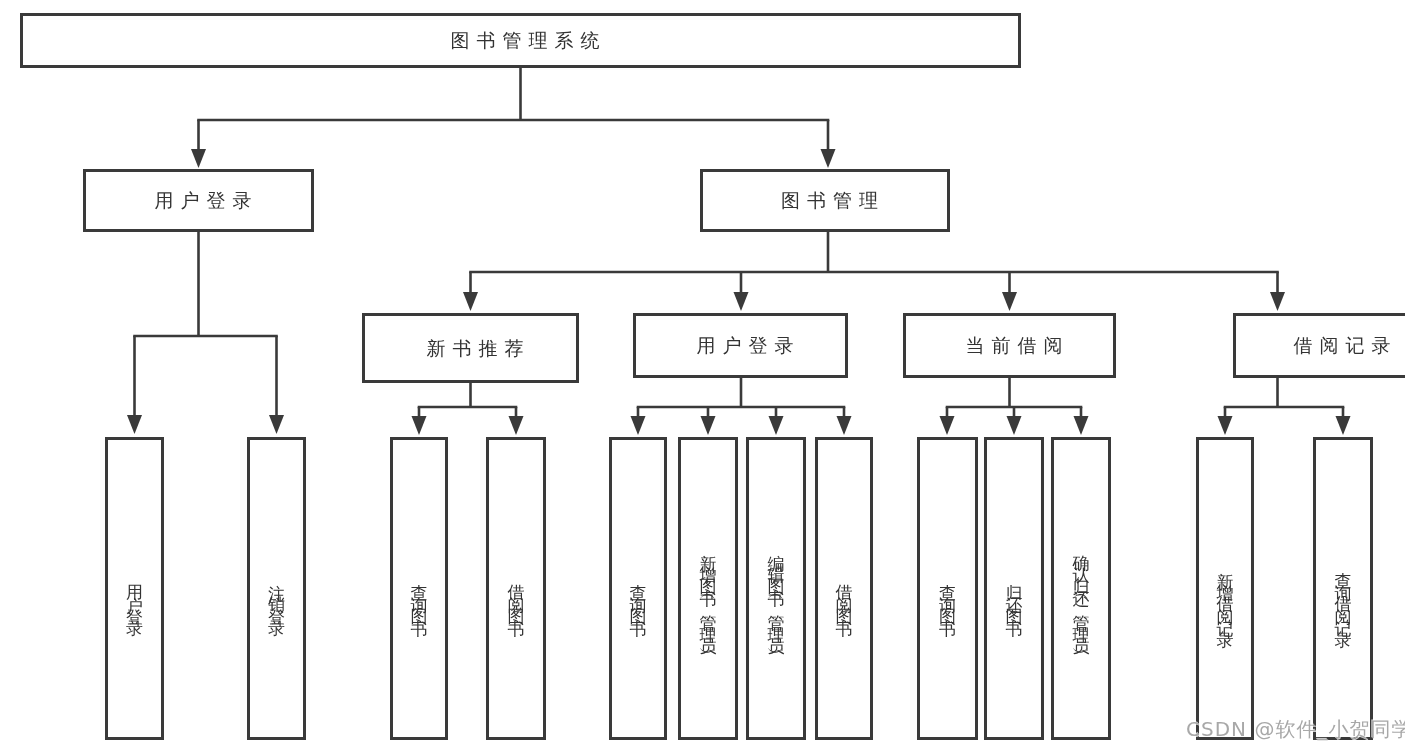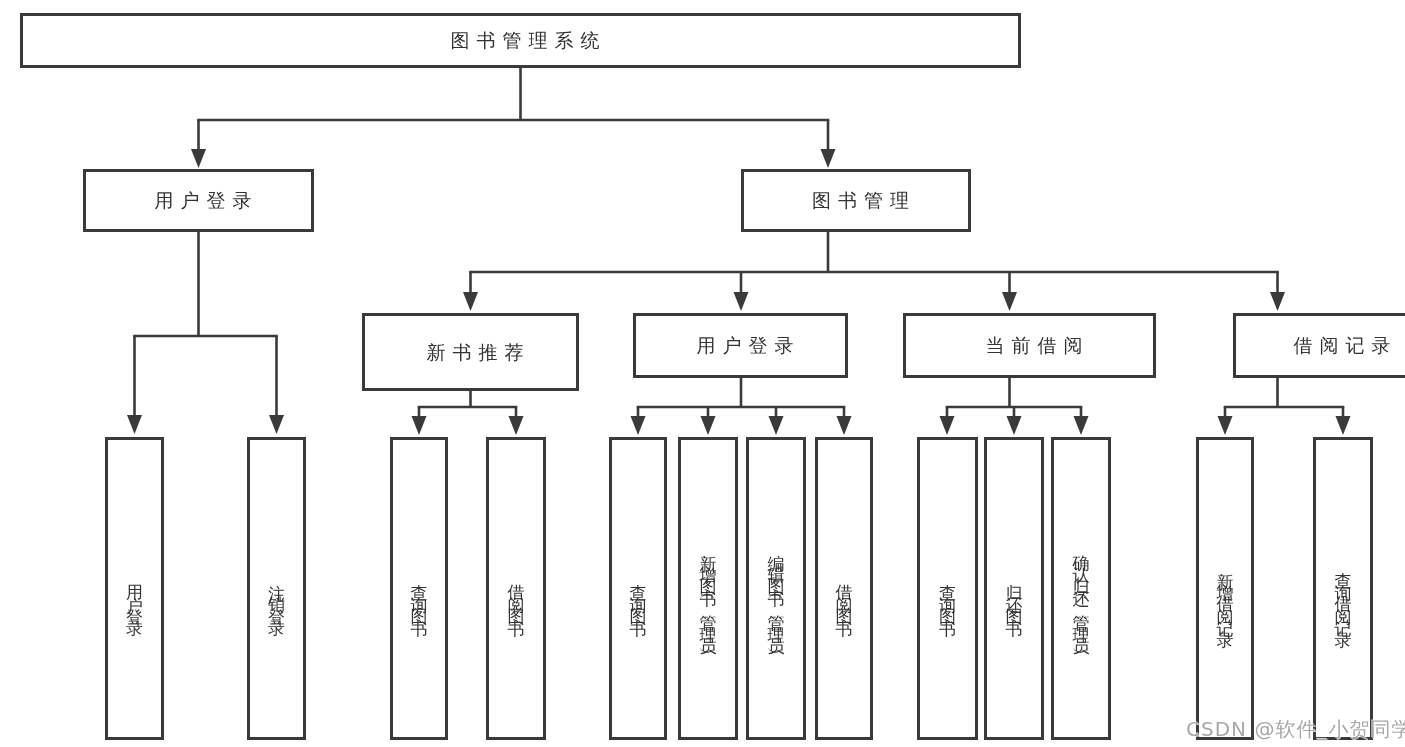--- a/index.html
+++ b/index.html
@@ -120,25 +120,25 @@
       <polygon points="1073.5,416 1088.5,416 1081,435"></polygon>
       <line x1="1225" y1="407" x2="1225" y2="420"></line>
       <polygon points="1217.5,416 1232.5,416 1225,435"></polygon>
       <line x1="1343" y1="407" x2="1343" y2="420"></line>
       <polygon points="1335.5,416 1350.5,416 1343,435"></polygon>
     </svg>
 
   <div class="node h" style="left:20px;top:13px;width:1001px;height:55px">图书管理系统</div>
 
   <div class="node h" style="left:83px;top:169px;width:231px;height:63px">用户登录</div>
-  <div class="node h" style="left:741px;top:169px;width:230px;height:63px">图书管理</div>
+  <div class="node h" style="left:700px;top:169px;width:250px;height:63px">图书管理</div>
 
-  <div class="node h" style="left:362px;top:313px;width:217px;height:78px">新书推荐</div>
+  <div class="node h" style="left:362px;top:313px;width:217px;height:70px">新书推荐</div>
   <div class="node h" style="left:633px;top:313px;width:215px;height:65px">用户登录</div>
-  <div class="node h" style="left:903px;top:313px;width:253px;height:65px">当前借阅</div>
+  <div class="node h" style="left:903px;top:313px;width:213px;height:65px">当前借阅</div>
   <div class="node h" style="left:1233px;top:313px;width:209px;height:65px">借阅记录</div>
 
   <div class="node v" style="left:105px;top:437px;width:59px;height:303px">用户登录</div>
   <div class="node v" style="left:247px;top:437px;width:59px;height:303px">注销登录</div>
 
   <div class="node v" style="left:390px;top:437px;width:58px;height:303px">查询图书</div>
   <div class="node v" style="left:486px;top:437px;width:60px;height:303px">借阅图书</div>
 
   <div class="node v" style="left:609px;top:437px;width:58px;height:303px">查询图书</div>
   <div class="node v" style="left:678px;top:437px;width:60px;height:303px">新增图书（管理员）</div>

